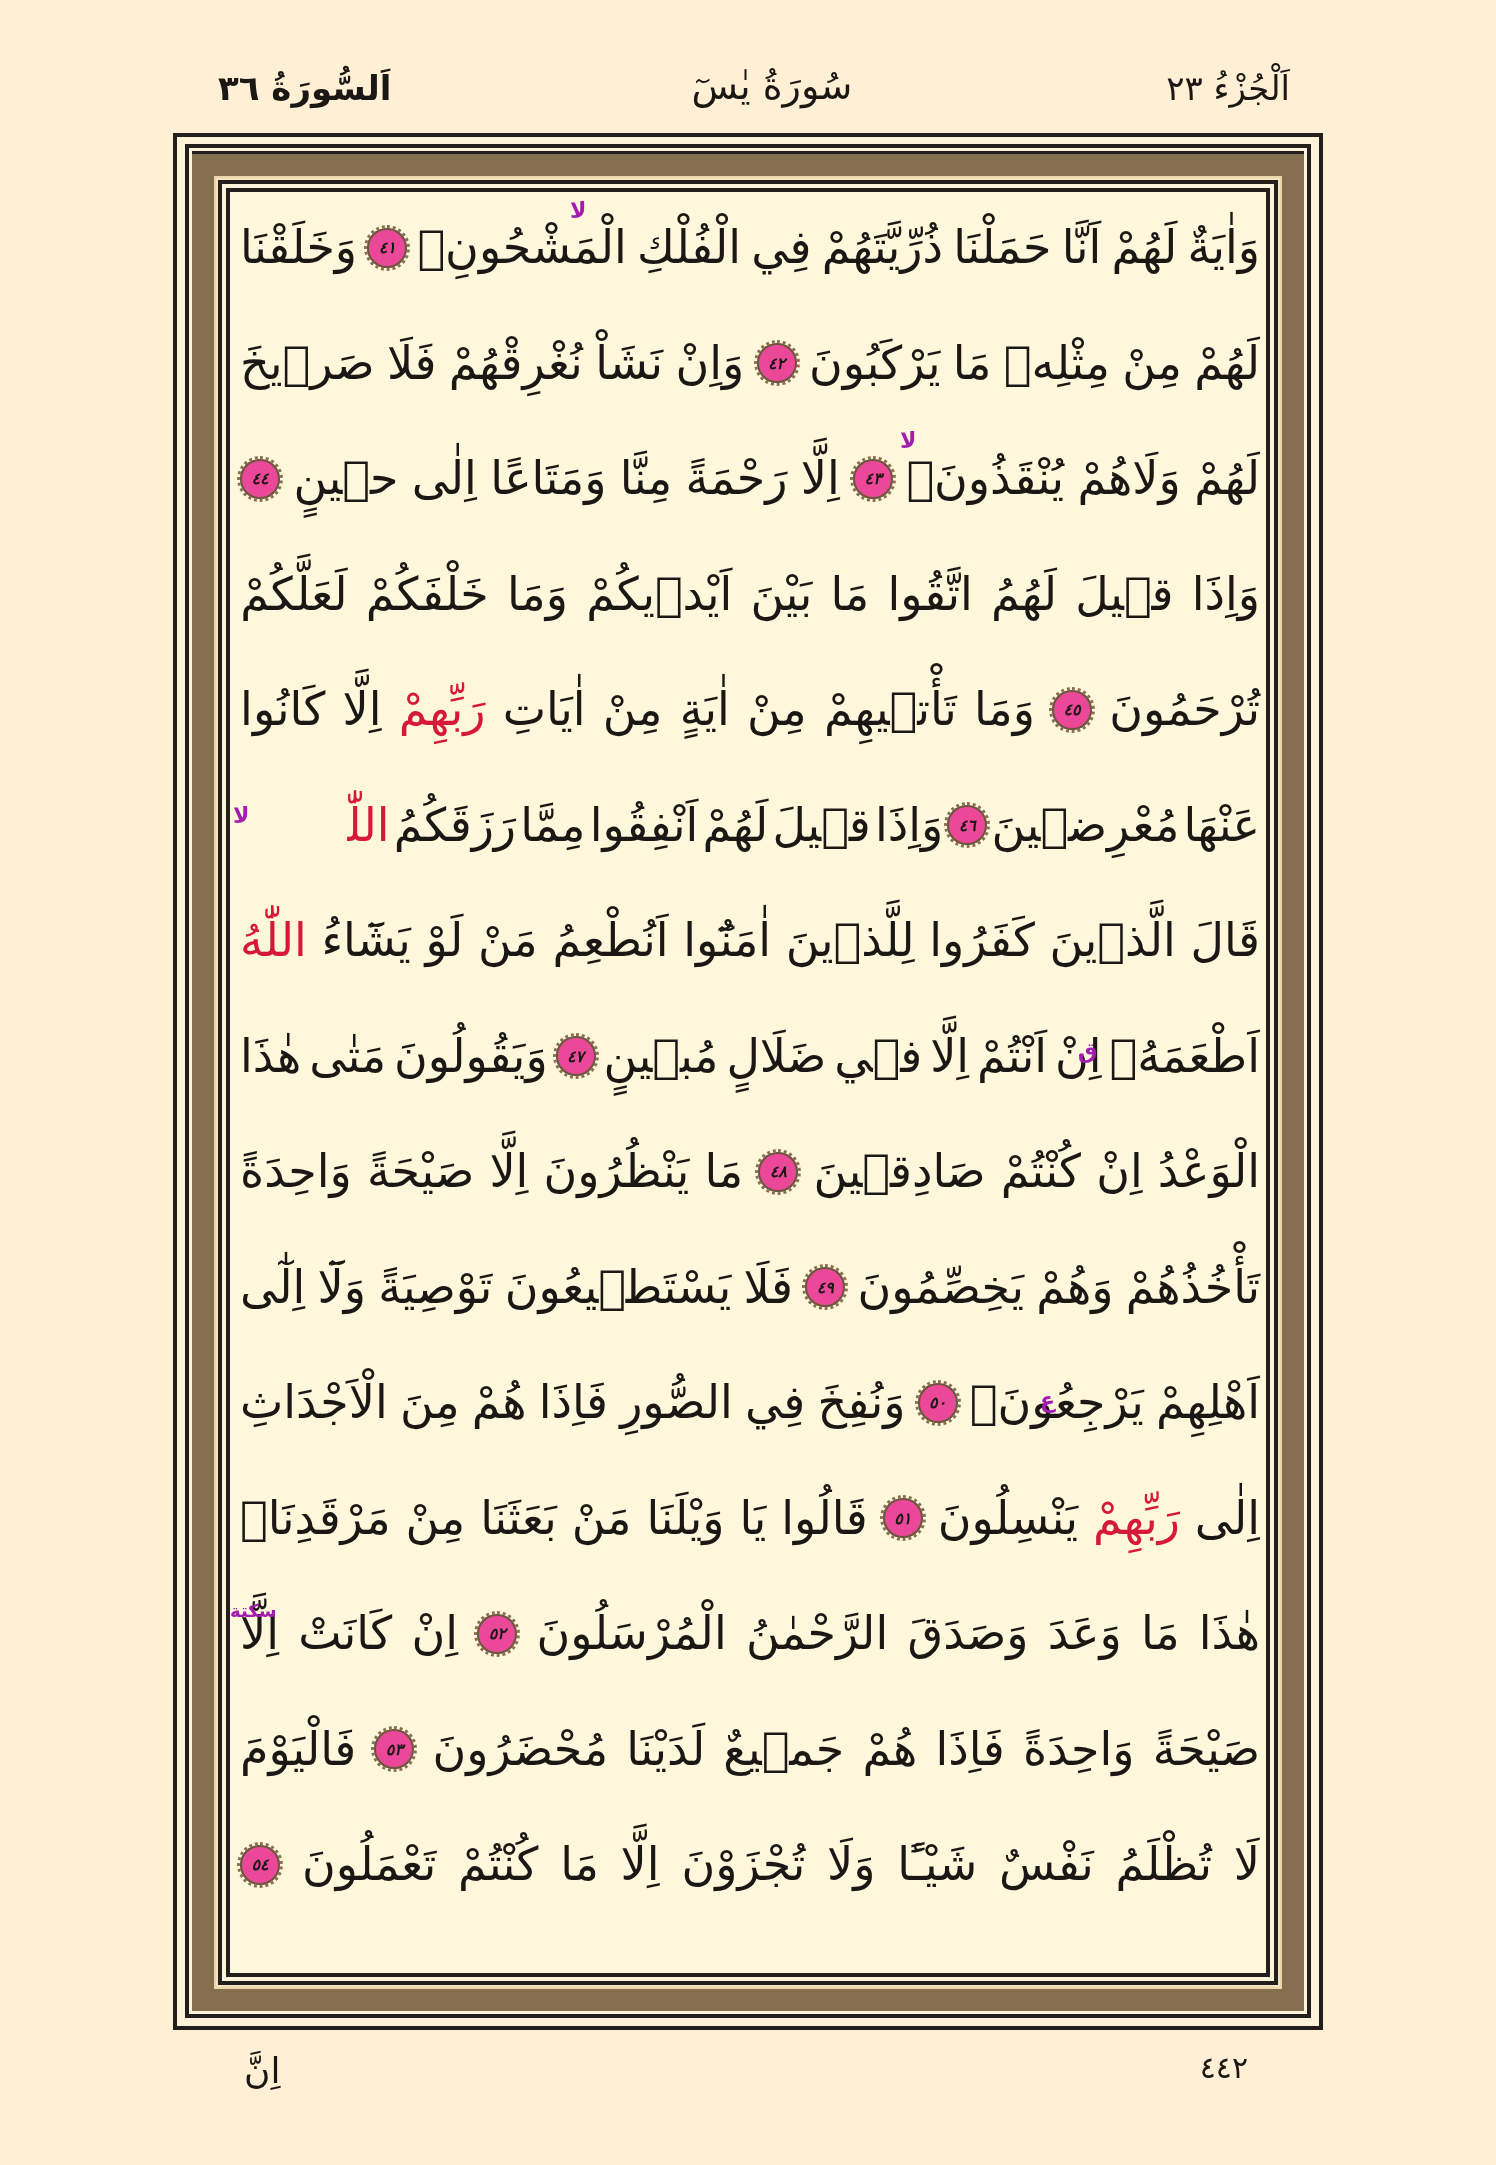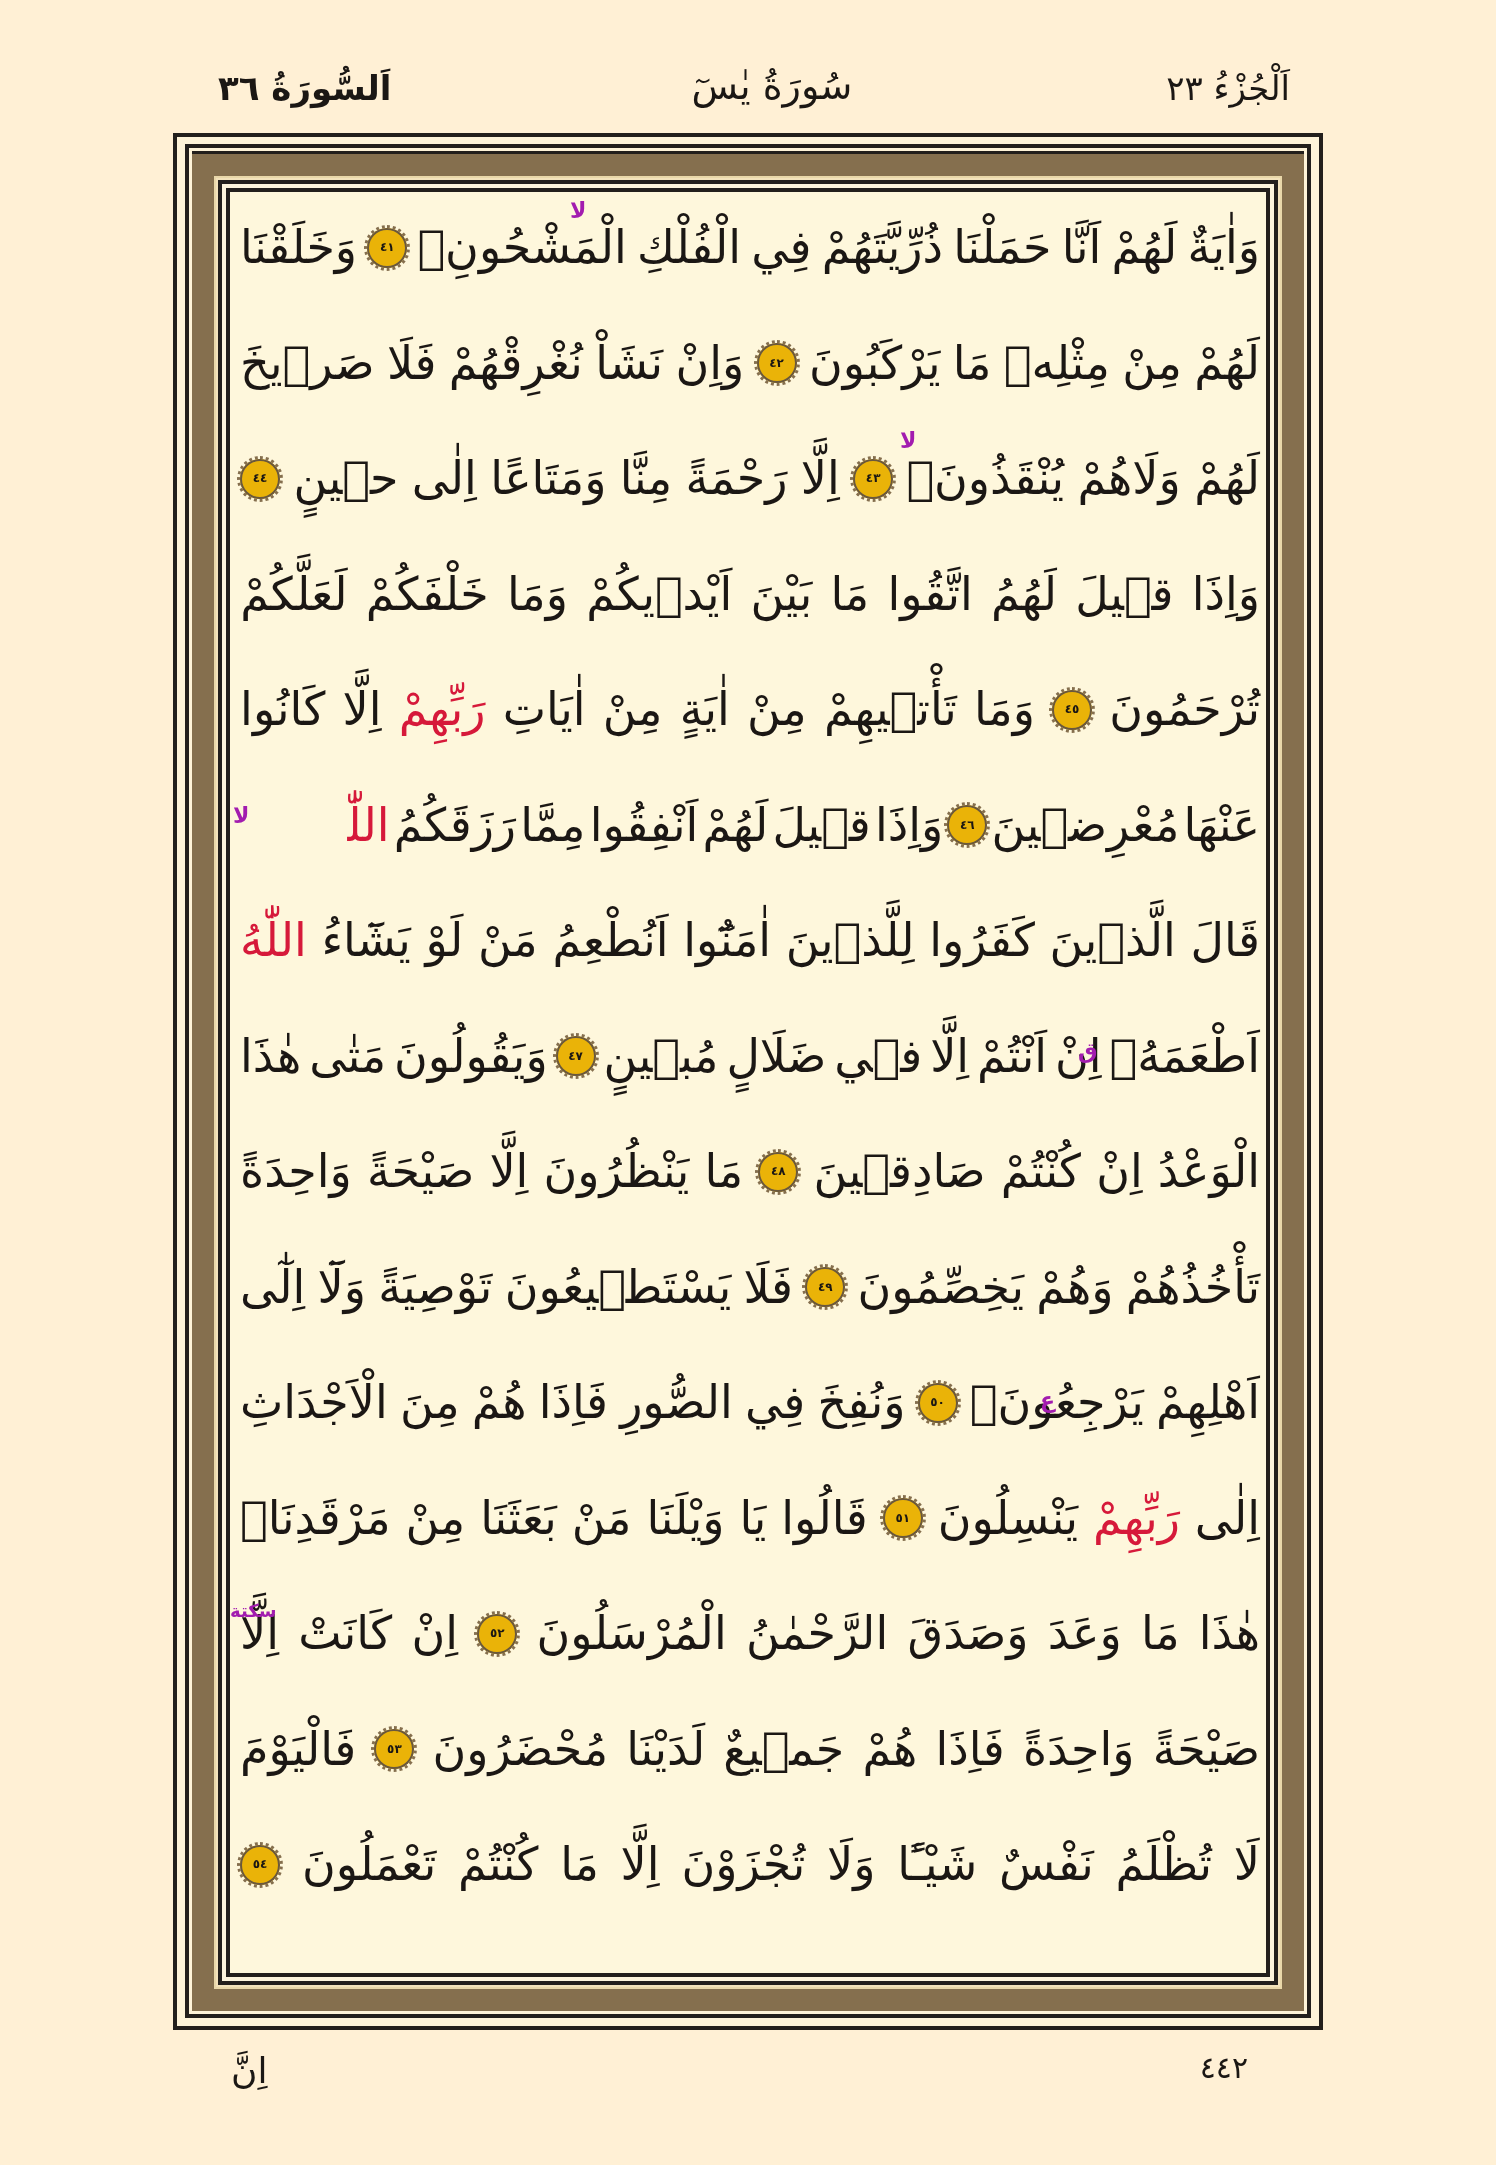--- a/index.html
+++ b/index.html
@@ -65,36 +65,37 @@
     font-size: 46px; line-height: 115px;
     text-align: justify; text-align-last: justify;
     white-space: nowrap;
     display: flex; justify-content: space-between; align-items: center;
   }
   .line span.w { display: inline-block; }
   .red { color: #d6193a; font-family: Liberation Serif, serif; }
   .verse-marker {
     display: inline-flex; align-items: center; justify-content: center;
     width: 40px; height: 40px; border-radius: 50%;
-    background: #eab308;
+    background: #ec4899;
     box-shadow: 0 0 0 2px #6a583d inset;
-    font-size: 12px; font-weight: bold; color: #1b1714;
+    font-size: 16px; font-weight: bold; color: #1b1714;
     vertical-align: middle;
     position: relative;
+    font-style: italic;
   }
   .verse-marker::before {
     content: ""; position: absolute; inset: -3px; border-radius: 50%;
     border: 3px dotted #856f4e;
   }
   .pause {
     position: absolute; color: #a21caf; font-size: 22px; line-height: 1; font-weight: bold;
   }
 
   .footer-catch {
-    position: absolute; left: 231px; top: 2050px; font-size: 36px; direction: rtl;
+    position: absolute; left: 244px; top: 2050px; font-size: 36px; direction: rtl;
   }
   .footer-page {
     position: absolute; right: 248px; top: 2050px; font-size: 30px; direction: rtl;
   }
 </style>
 </head>
 <body>
 
 <div class="header">
   <div class="hdr-item hdr-juz">اَلْجُزْءُ ٢٣</div>

